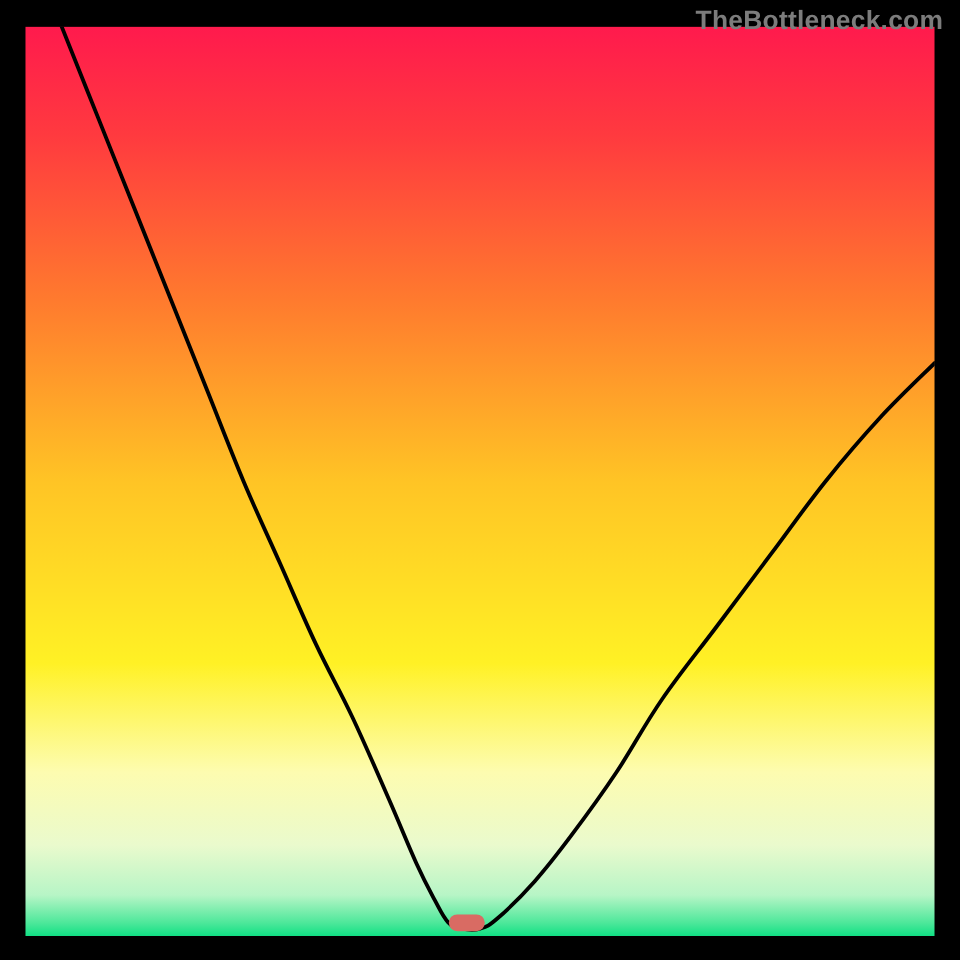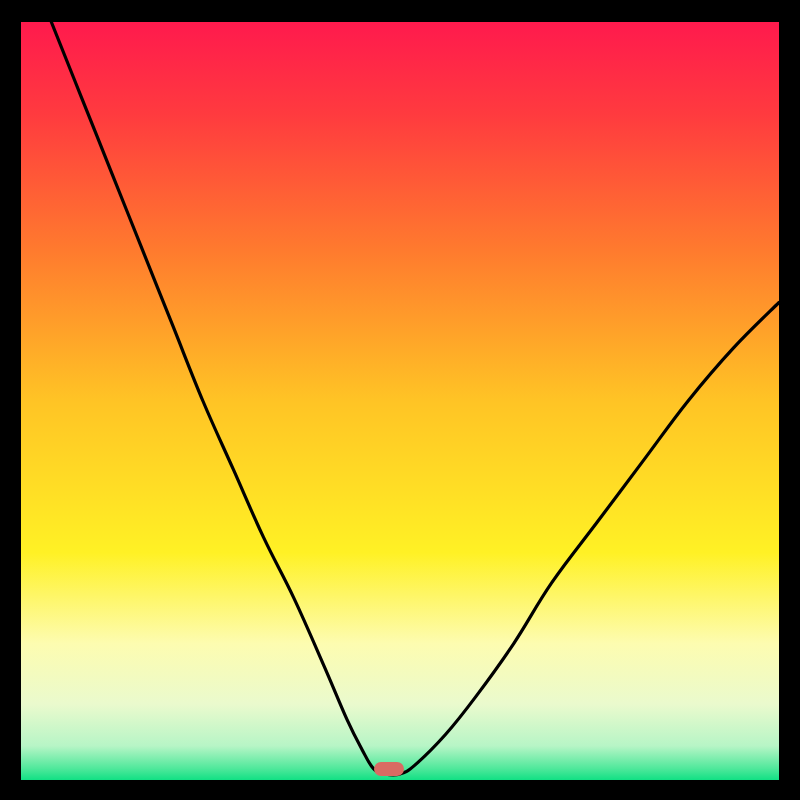--- a/index.html
+++ b/index.html
@@ -55,20 +55,21 @@
     background: #d96b63;
     transform: translate(-50%, -50%);
     z-index: 20;
   }
 </style>
 </head>
 <body>
 
 <div class="stage">
 
+  <div class="watermark">TheBottleneck.com</div>
 
   <div class="plot" id="plot" style="left: 21px; top: 22px; width: 758px; height: 758px;">
 
     <svg class="gradient-fill" id="gradient-svg" viewBox="0 0 758 758" preserveAspectRatio="none">
       <defs>
         <linearGradient id="bg-grad" x1="0" y1="0" x2="0" y2="1">
             <stop offset="0.00%" stop-color="#ff1a4d"></stop>
             <stop offset="12.00%" stop-color="#ff3a3f"></stop>
             <stop offset="30.00%" stop-color="#ff7a2e"></stop>
             <stop offset="50.00%" stop-color="#ffc425"></stop>

